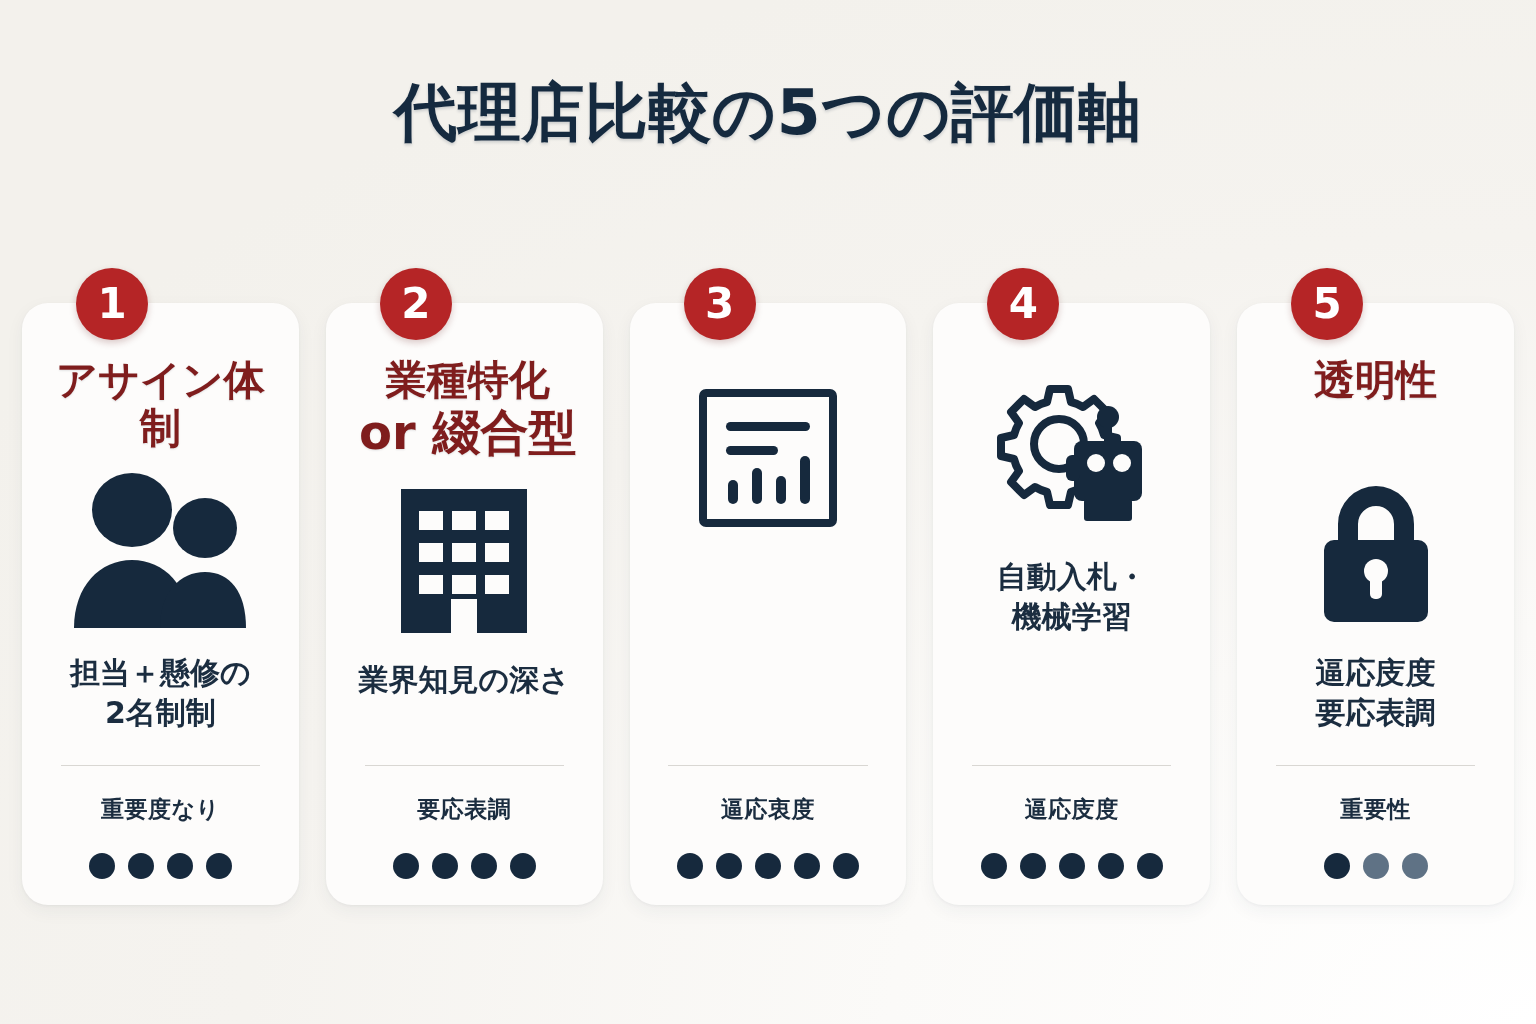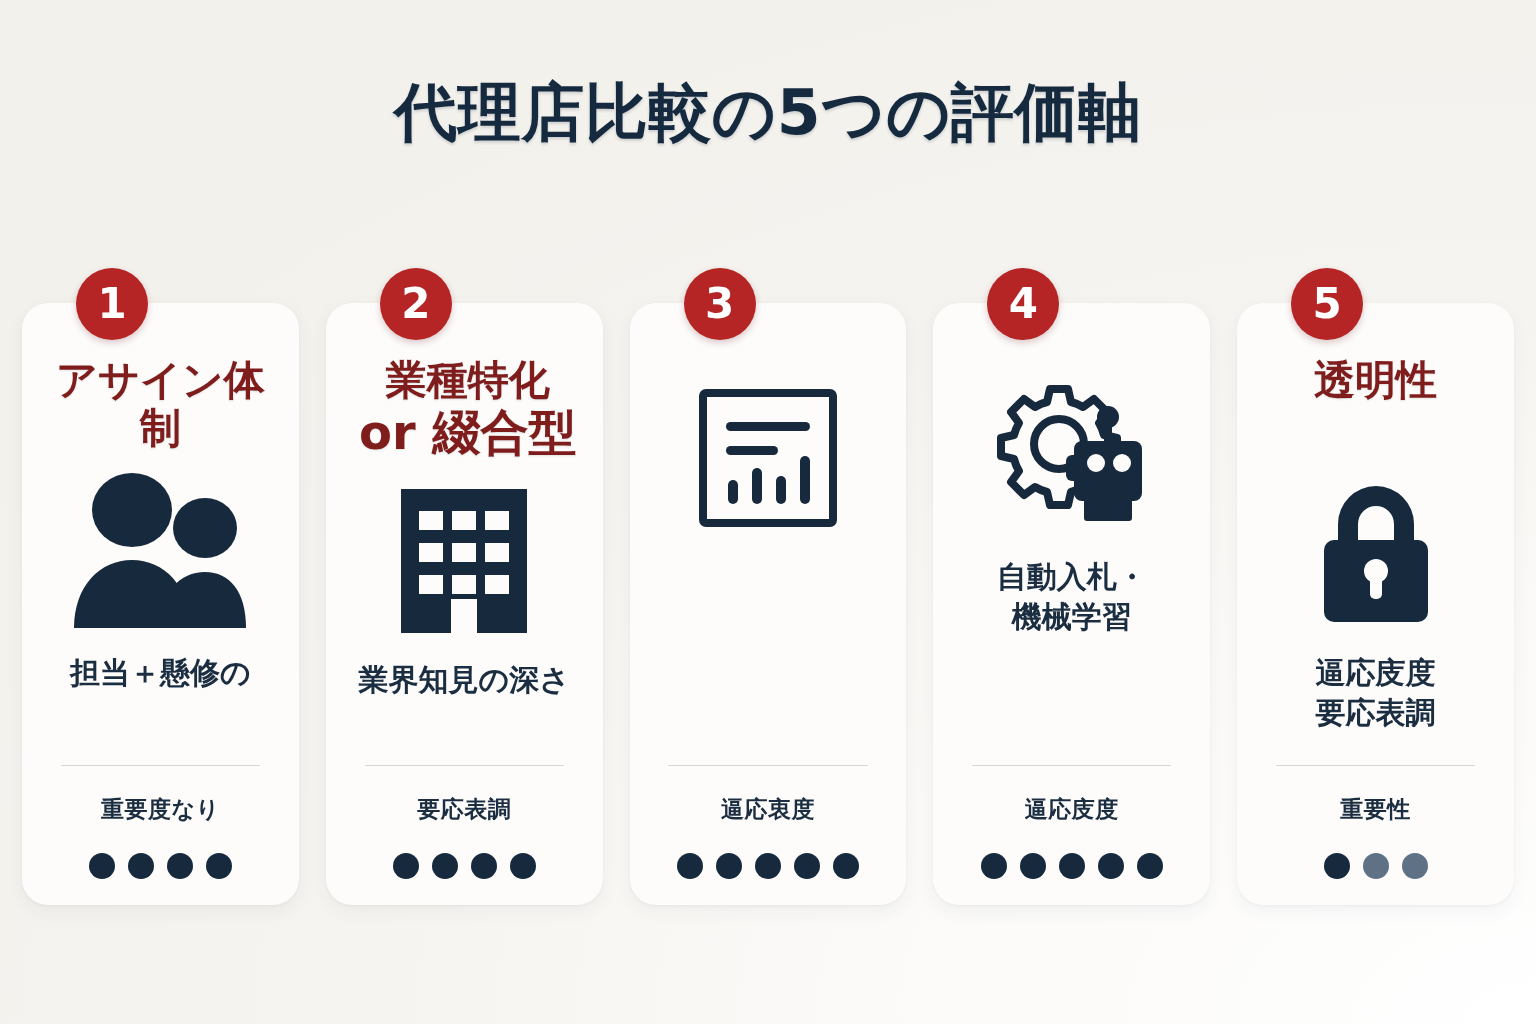--- a/index.html
+++ b/index.html
@@ -183,20 +183,21 @@
         <svg width="184" height="168" viewBox="0 0 184 168" fill="#16293d" aria-hidden="true">
           <ellipse cx="64" cy="40" rx="40" ry="37"></ellipse>
           <path d="M6 158 C6 116 32 90 64 90 C96 90 122 116 122 158 Z"></path>
           <ellipse cx="137" cy="58" rx="32" ry="30"></ellipse>
           <path d="M92 158 C92 122 112 102 137 102 C162 102 178 122 178 158 Z"></path>
         </svg>
       </div>
 
       <div class="desc">
         <div>担当＋懸修の</div>
+        <div>2名制制</div>
       </div>
 
       <div class="spacer"></div>
       <div class="divider"></div>
       <div class="rating-label">重要度なり</div>
       <div class="dots">
           <span class="dot"></span>
           <span class="dot"></span>
           <span class="dot"></span>
           <span class="dot"></span>

